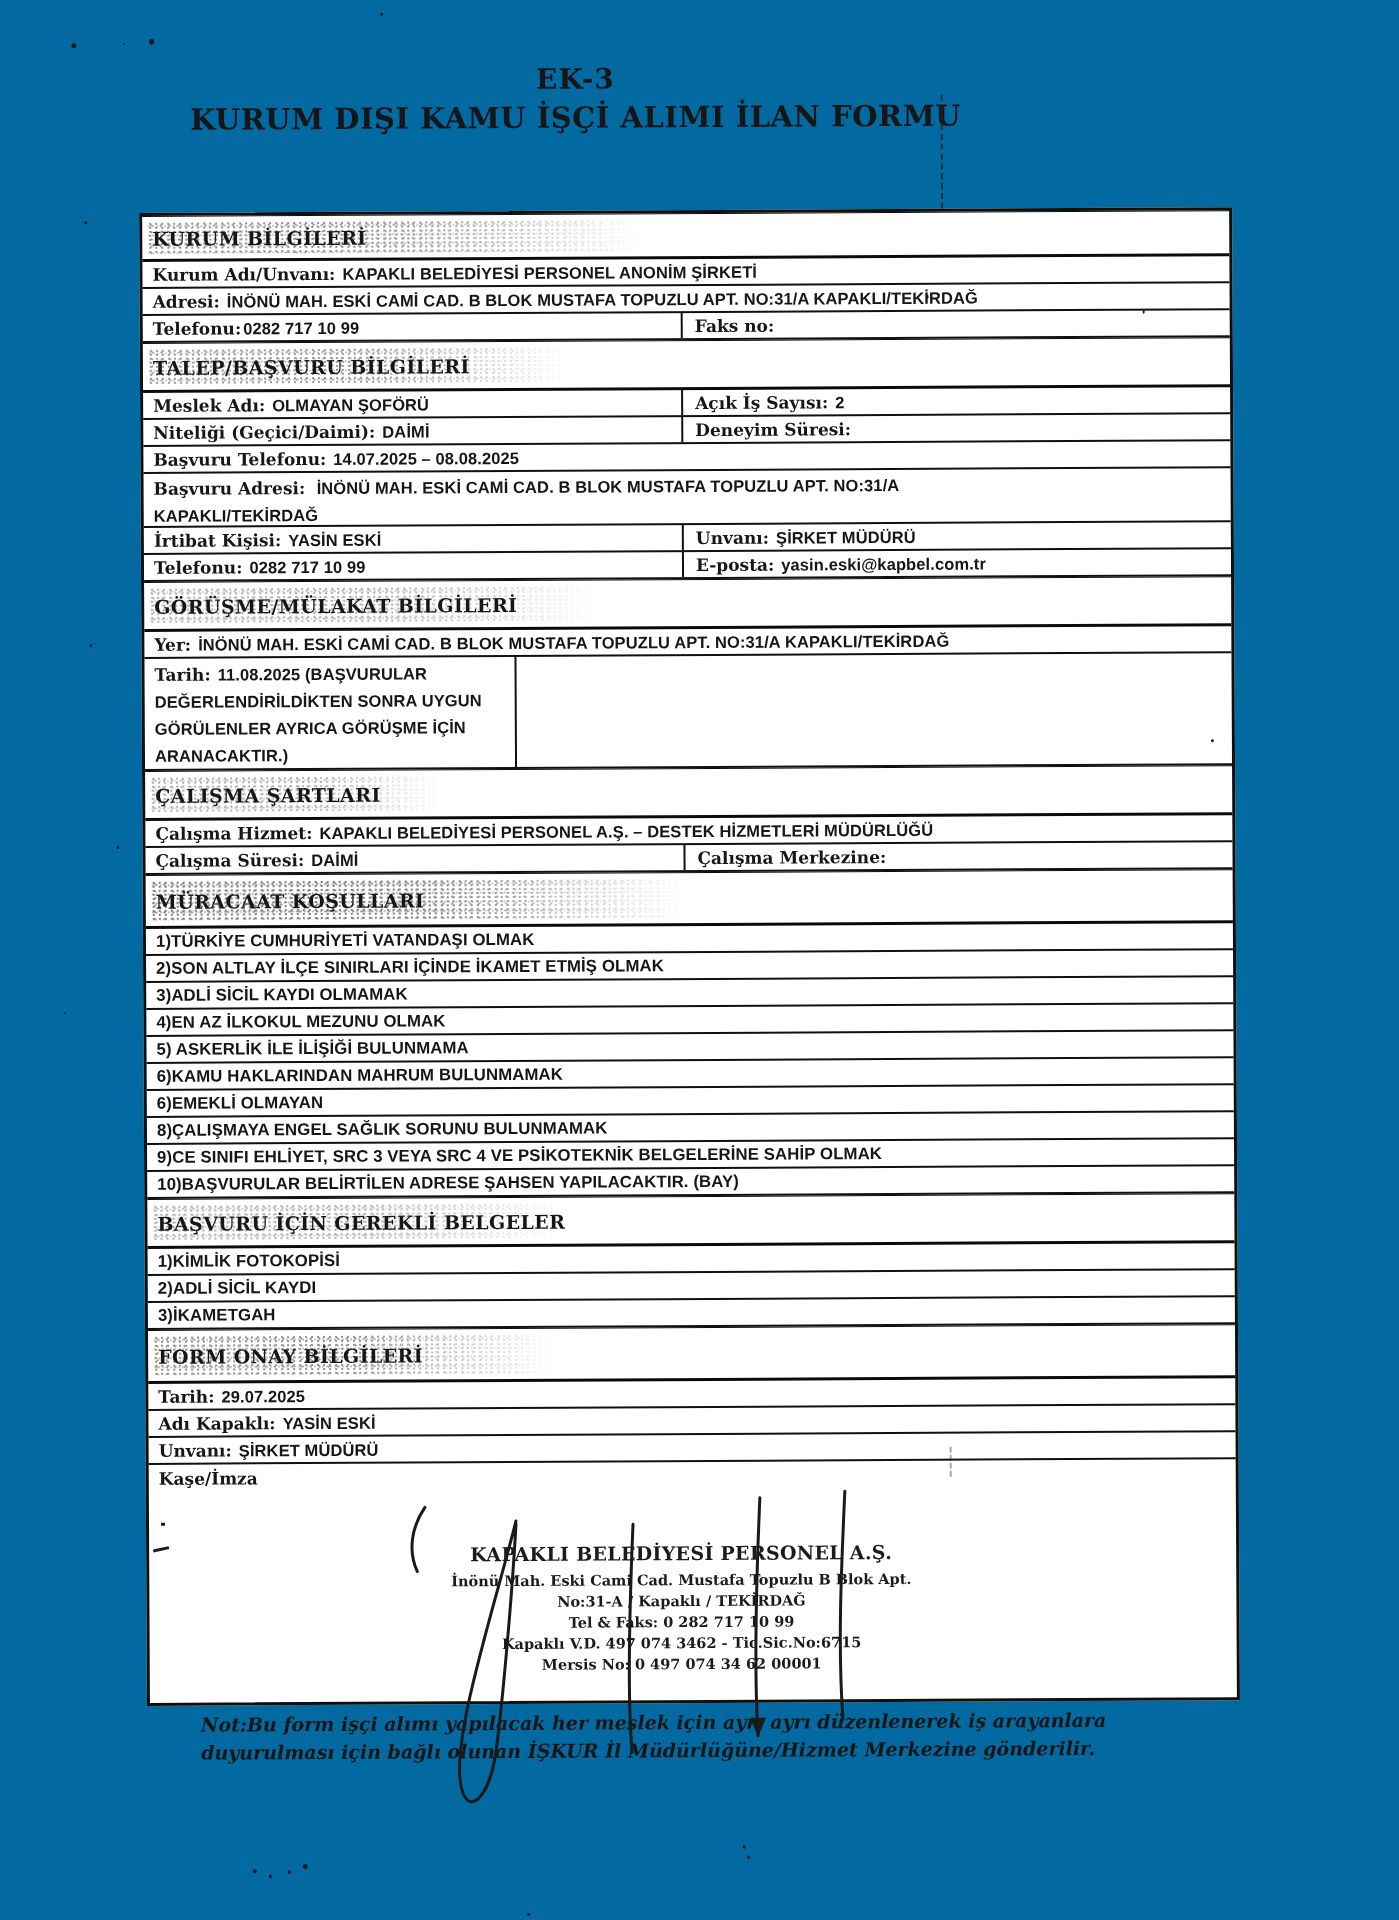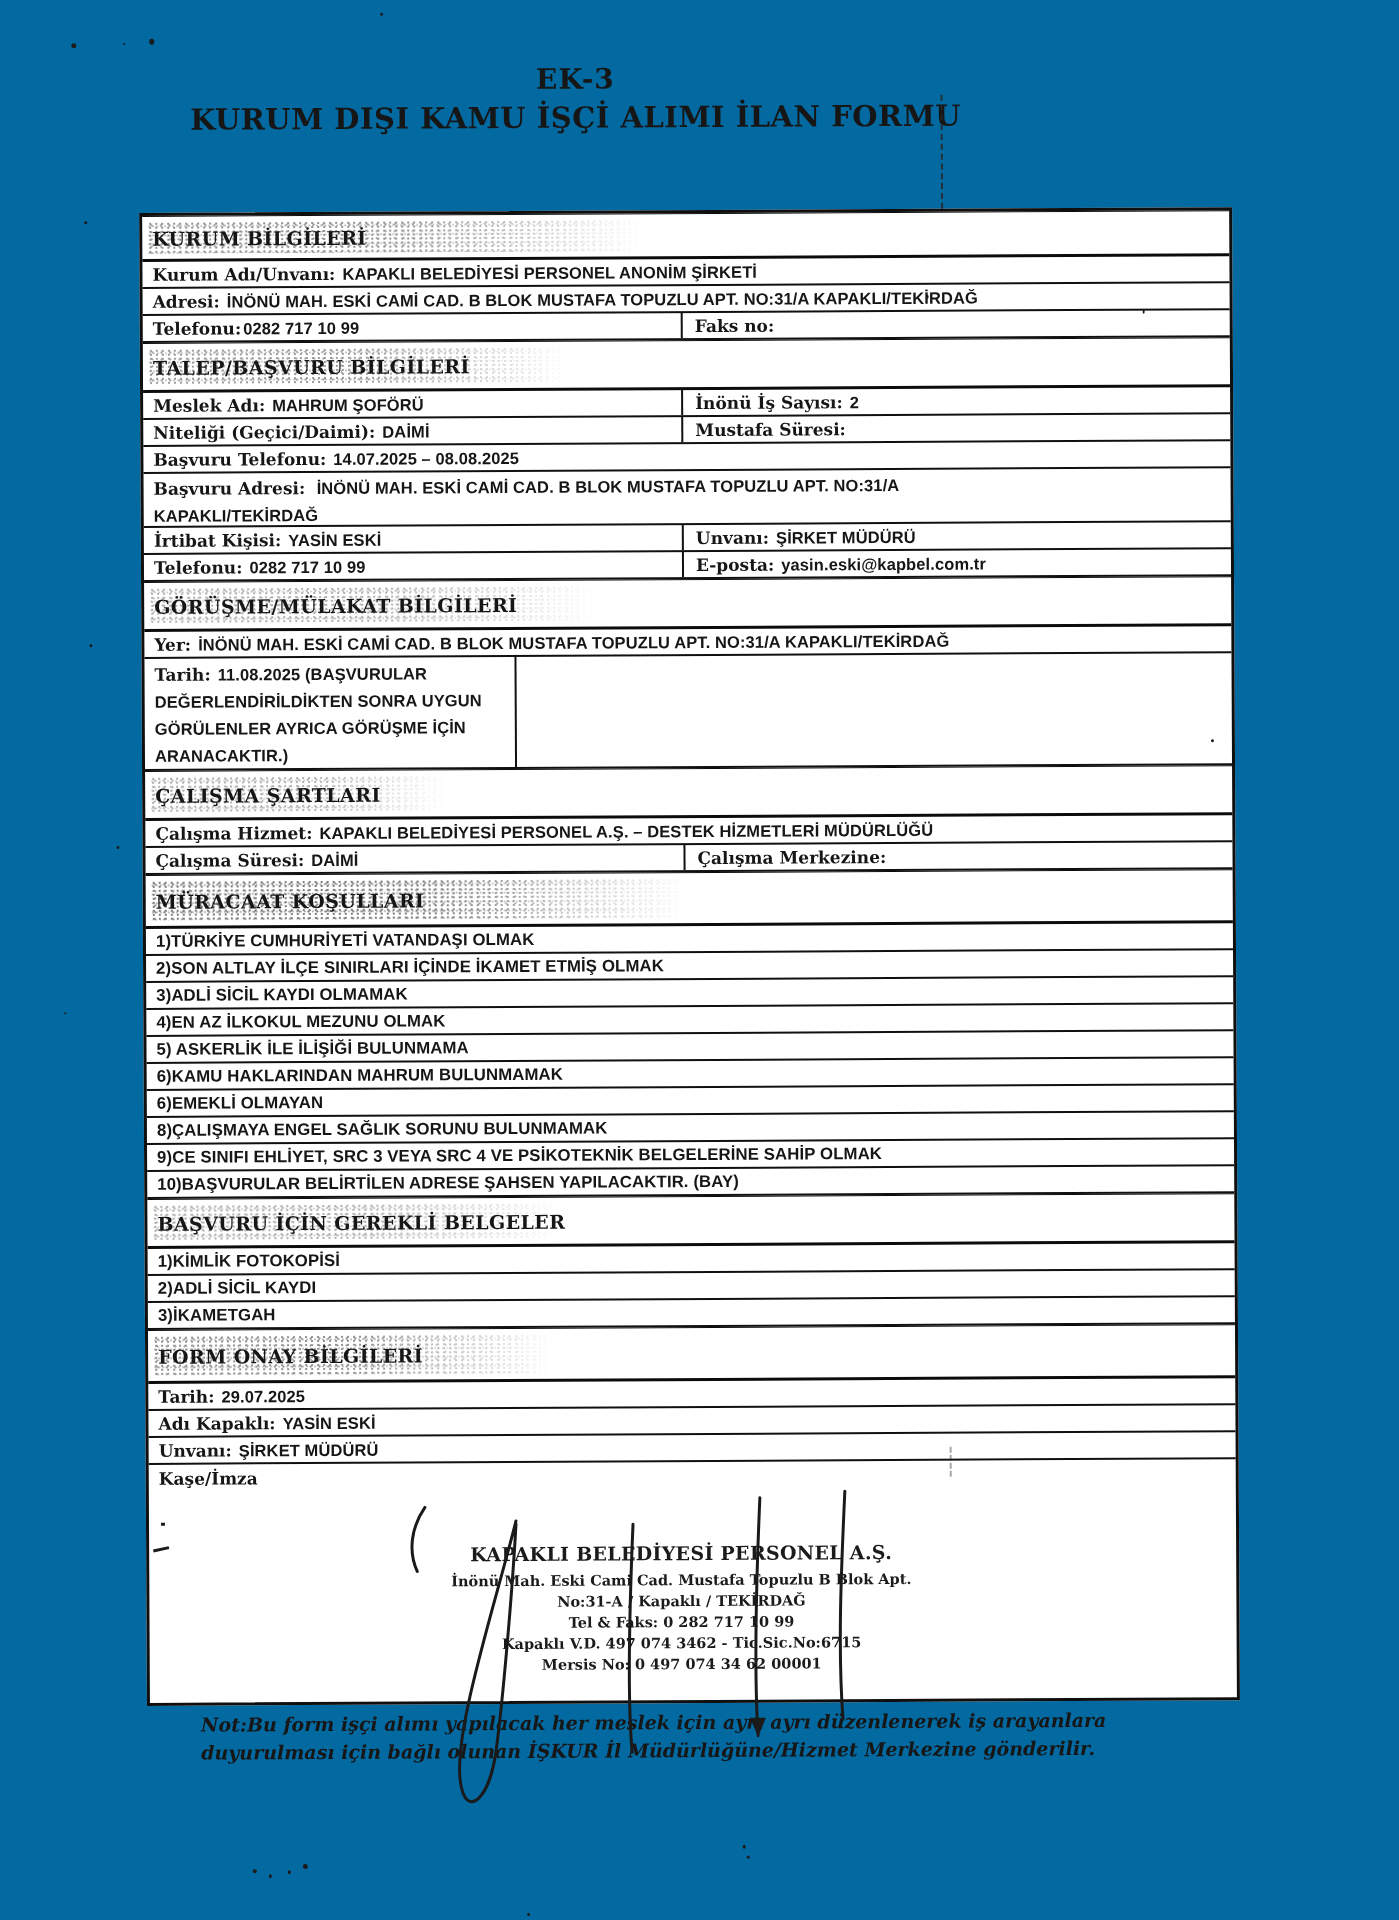--- a/index.html
+++ b/index.html
@@ -105,34 +105,34 @@
           </div>
     </div>
 
     <div class="tr h h50">
       <div class="smudge" style="width:440px;opacity:.38;"></div>
       <div class="cell"><span class="htxt">TALEP/BAŞVURU BİLGİLERİ</span></div>
     </div>
     <div class="tr r27 split">
       <div class="cl">
             <span class="lbl">Meslek Adı:</span>
-            <span class="val">MAHRUM ŞOFÖRÜ</span>
-          </div>
-      <div class="cr">
-            <span class="lbl">İnönü İş Sayısı:</span>
+            <span class="val">OLMAYAN ŞOFÖRÜ</span>
+          </div>
+      <div class="cr">
+            <span class="lbl">Açık İş Sayısı:</span>
             <span class="val">2</span>
           </div>
     </div>
     <div class="tr r27 split">
       <div class="cl">
             <span class="lbl">Niteliği (Geçici/Daimi):</span>
             <span class="val">DAİMİ</span>
           </div>
       <div class="cr">
-            <span class="lbl">Mustafa Süresi:</span>
+            <span class="lbl">Deneyim Süresi:</span>
             <span class="val"></span>
           </div>
     </div>
     <div class="tr r27">
       <div class="cell"><span class="lbl">Başvuru Telefonu:</span><span class="val">14.07.2025 – 08.08.2025</span></div>
     </div>
     <div class="tr r54x">
       <div class="cell wrapcell adres2-text" style="align-self:flex-start;padding-top:2px;">
         <span class="lbl">Başvuru Adresi:</span>
         <span class="val">İNÖNÜ MAH. ESKİ CAMİ CAD. B BLOK MUSTAFA TOPUZLU APT. NO:31/A KAPAKLI/TEKİRDAĞ</span>

